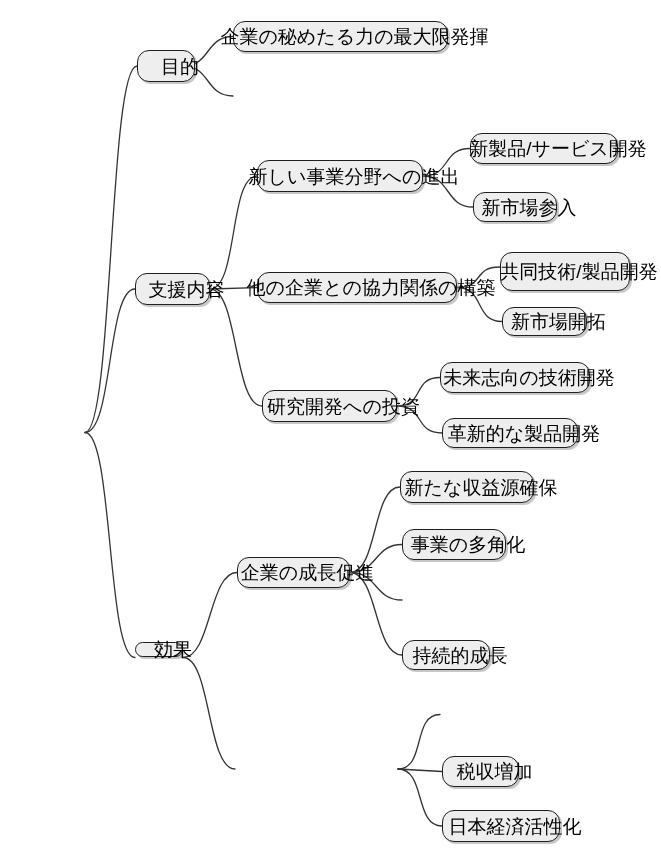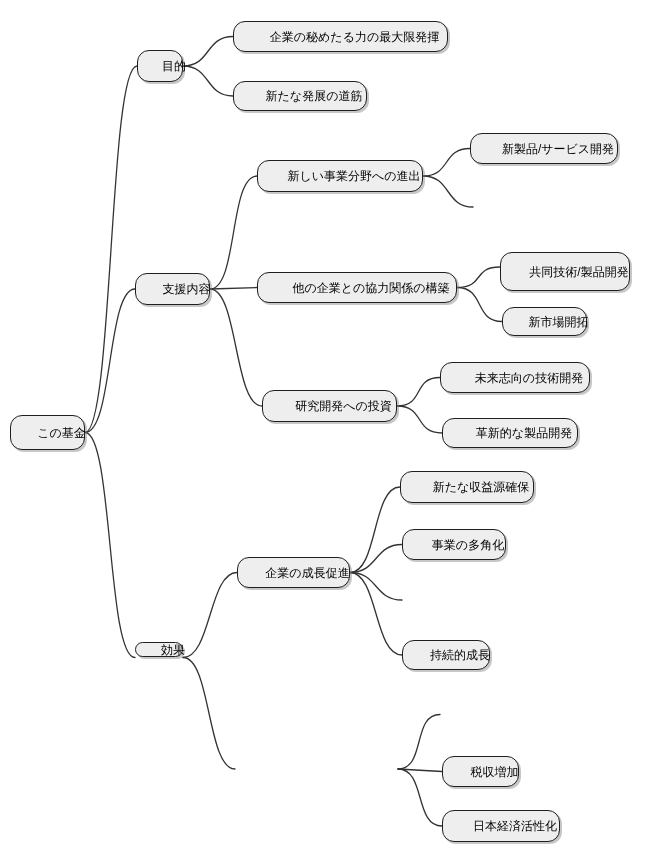--- a/index.html
+++ b/index.html
@@ -34,21 +34,21 @@
   }
   .node {
     position: absolute;
     box-sizing: border-box;
     display: flex;
     align-items: center;
     justify-content: center;
     background: var(--node-fill, #eeeeee);
     border: 1.5px solid var(--node-border, #1f1f1f);
     border-radius: 12px;
-    font-size: 12px;
+    font-size: 19px;
     line-height: 1;
     color: var(--text-color, #000000);
     white-space: nowrap;
     box-shadow: 2px 2px 0 rgba(130, 130, 130, 0.45);
     cursor: default;
     overflow: visible;
     padding-left: 28px;
   }
 </style>
 </head>
@@ -75,30 +75,29 @@
       <path d="M 350 572.5 C 378 572.5, 372 487, 400 487"></path>
       <path d="M 350 572.5 C 378 572.5, 374 544.5, 402 544.5"></path>
       <path d="M 350 572.5 C 378 572.5, 374 600, 402 600"></path>
       <path d="M 350 572.5 C 378 572.5, 374 655, 402 655"></path>
       <path d="M 183 657.5 C 211 657.5, 207 769, 235 769"></path>
       <path d="M 398 769 C 426 769, 412 714.5, 440 714.5"></path>
       <path d="M 398 769 L 442 771.5"></path>
       <path d="M 398 769 C 426 769, 414 826, 442 826"></path>
     </svg>
 
-  <div class="node" id="n0" style="left:10px;top:415px;width:75px;height:35px">この基金</div>
 
-  <div class="node" id="n1" style="left:137px;top:50px;width:46px;height:32px">目的</div>
+  <div class="node" id="n1" style="left:137px;top:50px;width:58px;height:32px">目的</div>
   <div class="node" id="n11" style="left:233px;top:21px;width:215px;height:31px">企業の秘めたる力の最大限発揮</div>
-  <div class="node" id="n12" style="left:233px;top:81px;width:134px;height:30px">新たな発展の道筋</div>
 
   <div class="node" id="n2" style="left:135px;top:273px;width:75px;height:32px">支援内容</div>
 
   <div class="node" id="n21" style="left:257px;top:160px;width:166px;height:32px">新しい事業分野への進出</div>
   <div class="node" id="n211" style="left:470px;top:133px;width:148px;height:31px">新製品/サービス開発</div>
+  <div class="node" id="n212" style="left:473px;top:192px;width:84px;height:30px">新市場参入</div>
 
   <div class="node" id="n22" style="left:257px;top:272px;width:200px;height:31px">他の企業との協力関係の構築</div>
   <div class="node" id="n221" style="left:500px;top:252px;width:130px;height:39px">共同技術/製品開発</div>
   <div class="node" id="n222" style="left:502px;top:307px;width:85px;height:29px">新市場開拓</div>
 
   <div class="node" id="n23" style="left:262px;top:390px;width:135px;height:32px">研究開発への投資</div>
   <div class="node" id="n231" style="left:440px;top:362px;width:150px;height:31px">未来志向の技術開発</div>
   <div class="node" id="n232" style="left:442px;top:418px;width:136px;height:30px">革新的な製品開発</div>
 
   <div class="node" id="n3" style="left:135px;top:642px;width:48px;height:15px">効果</div>

